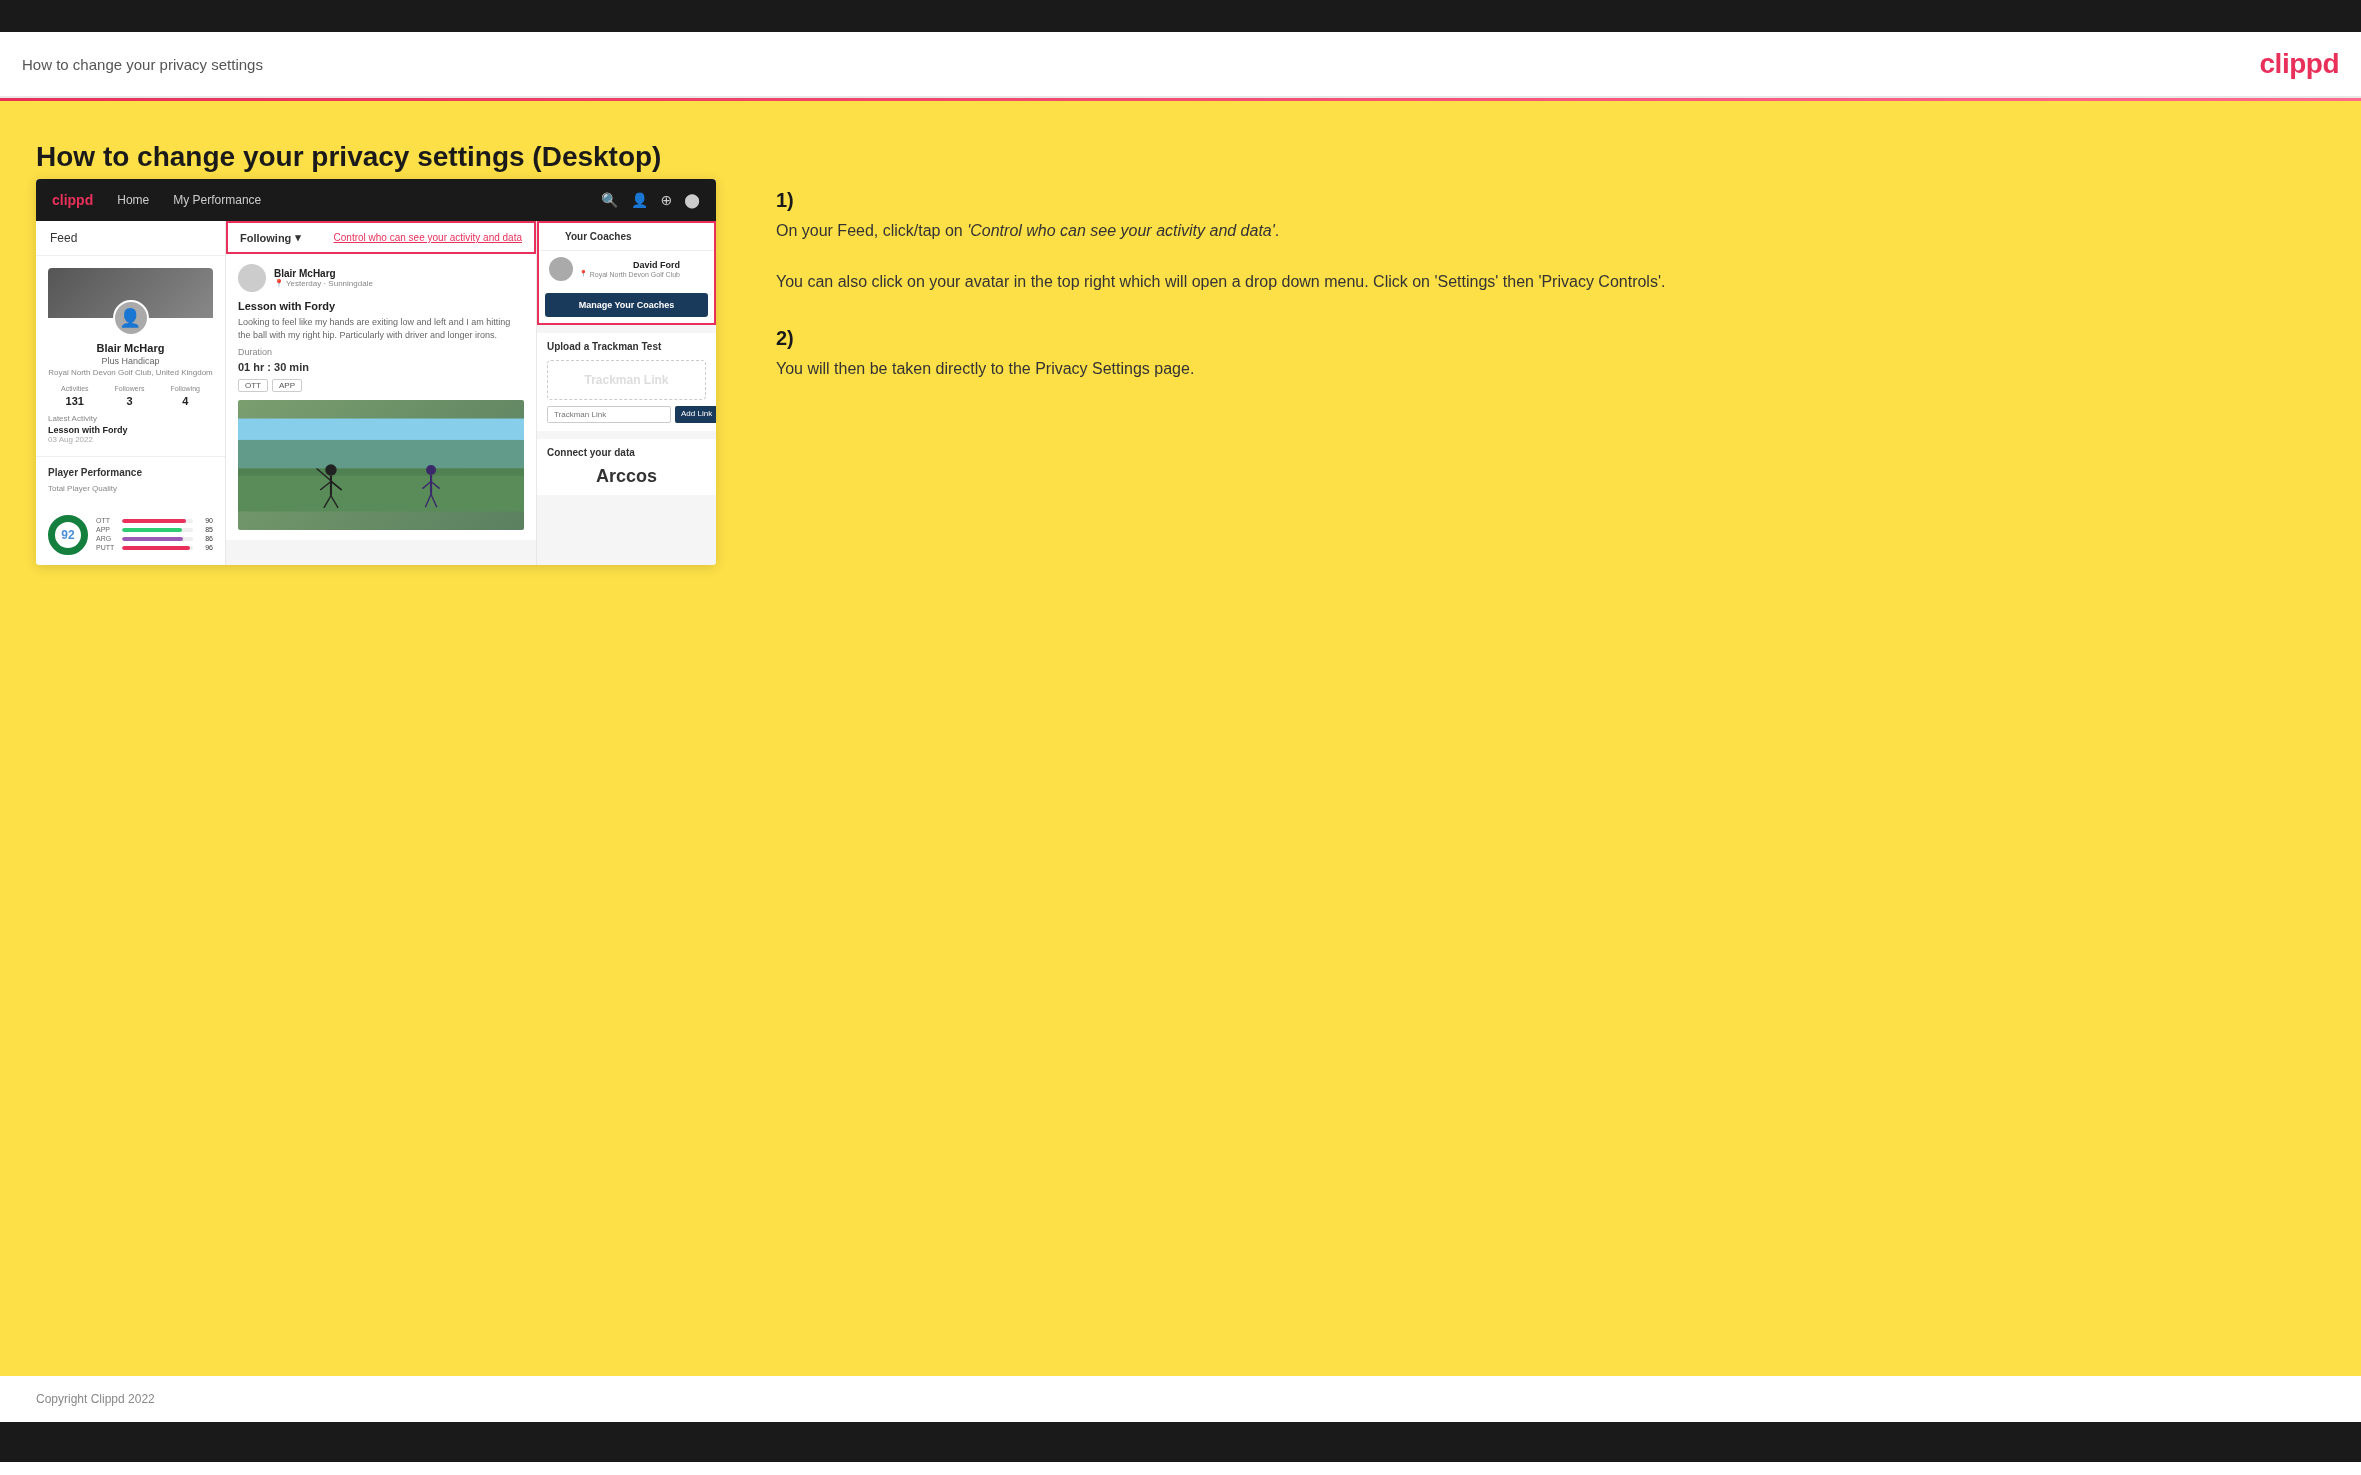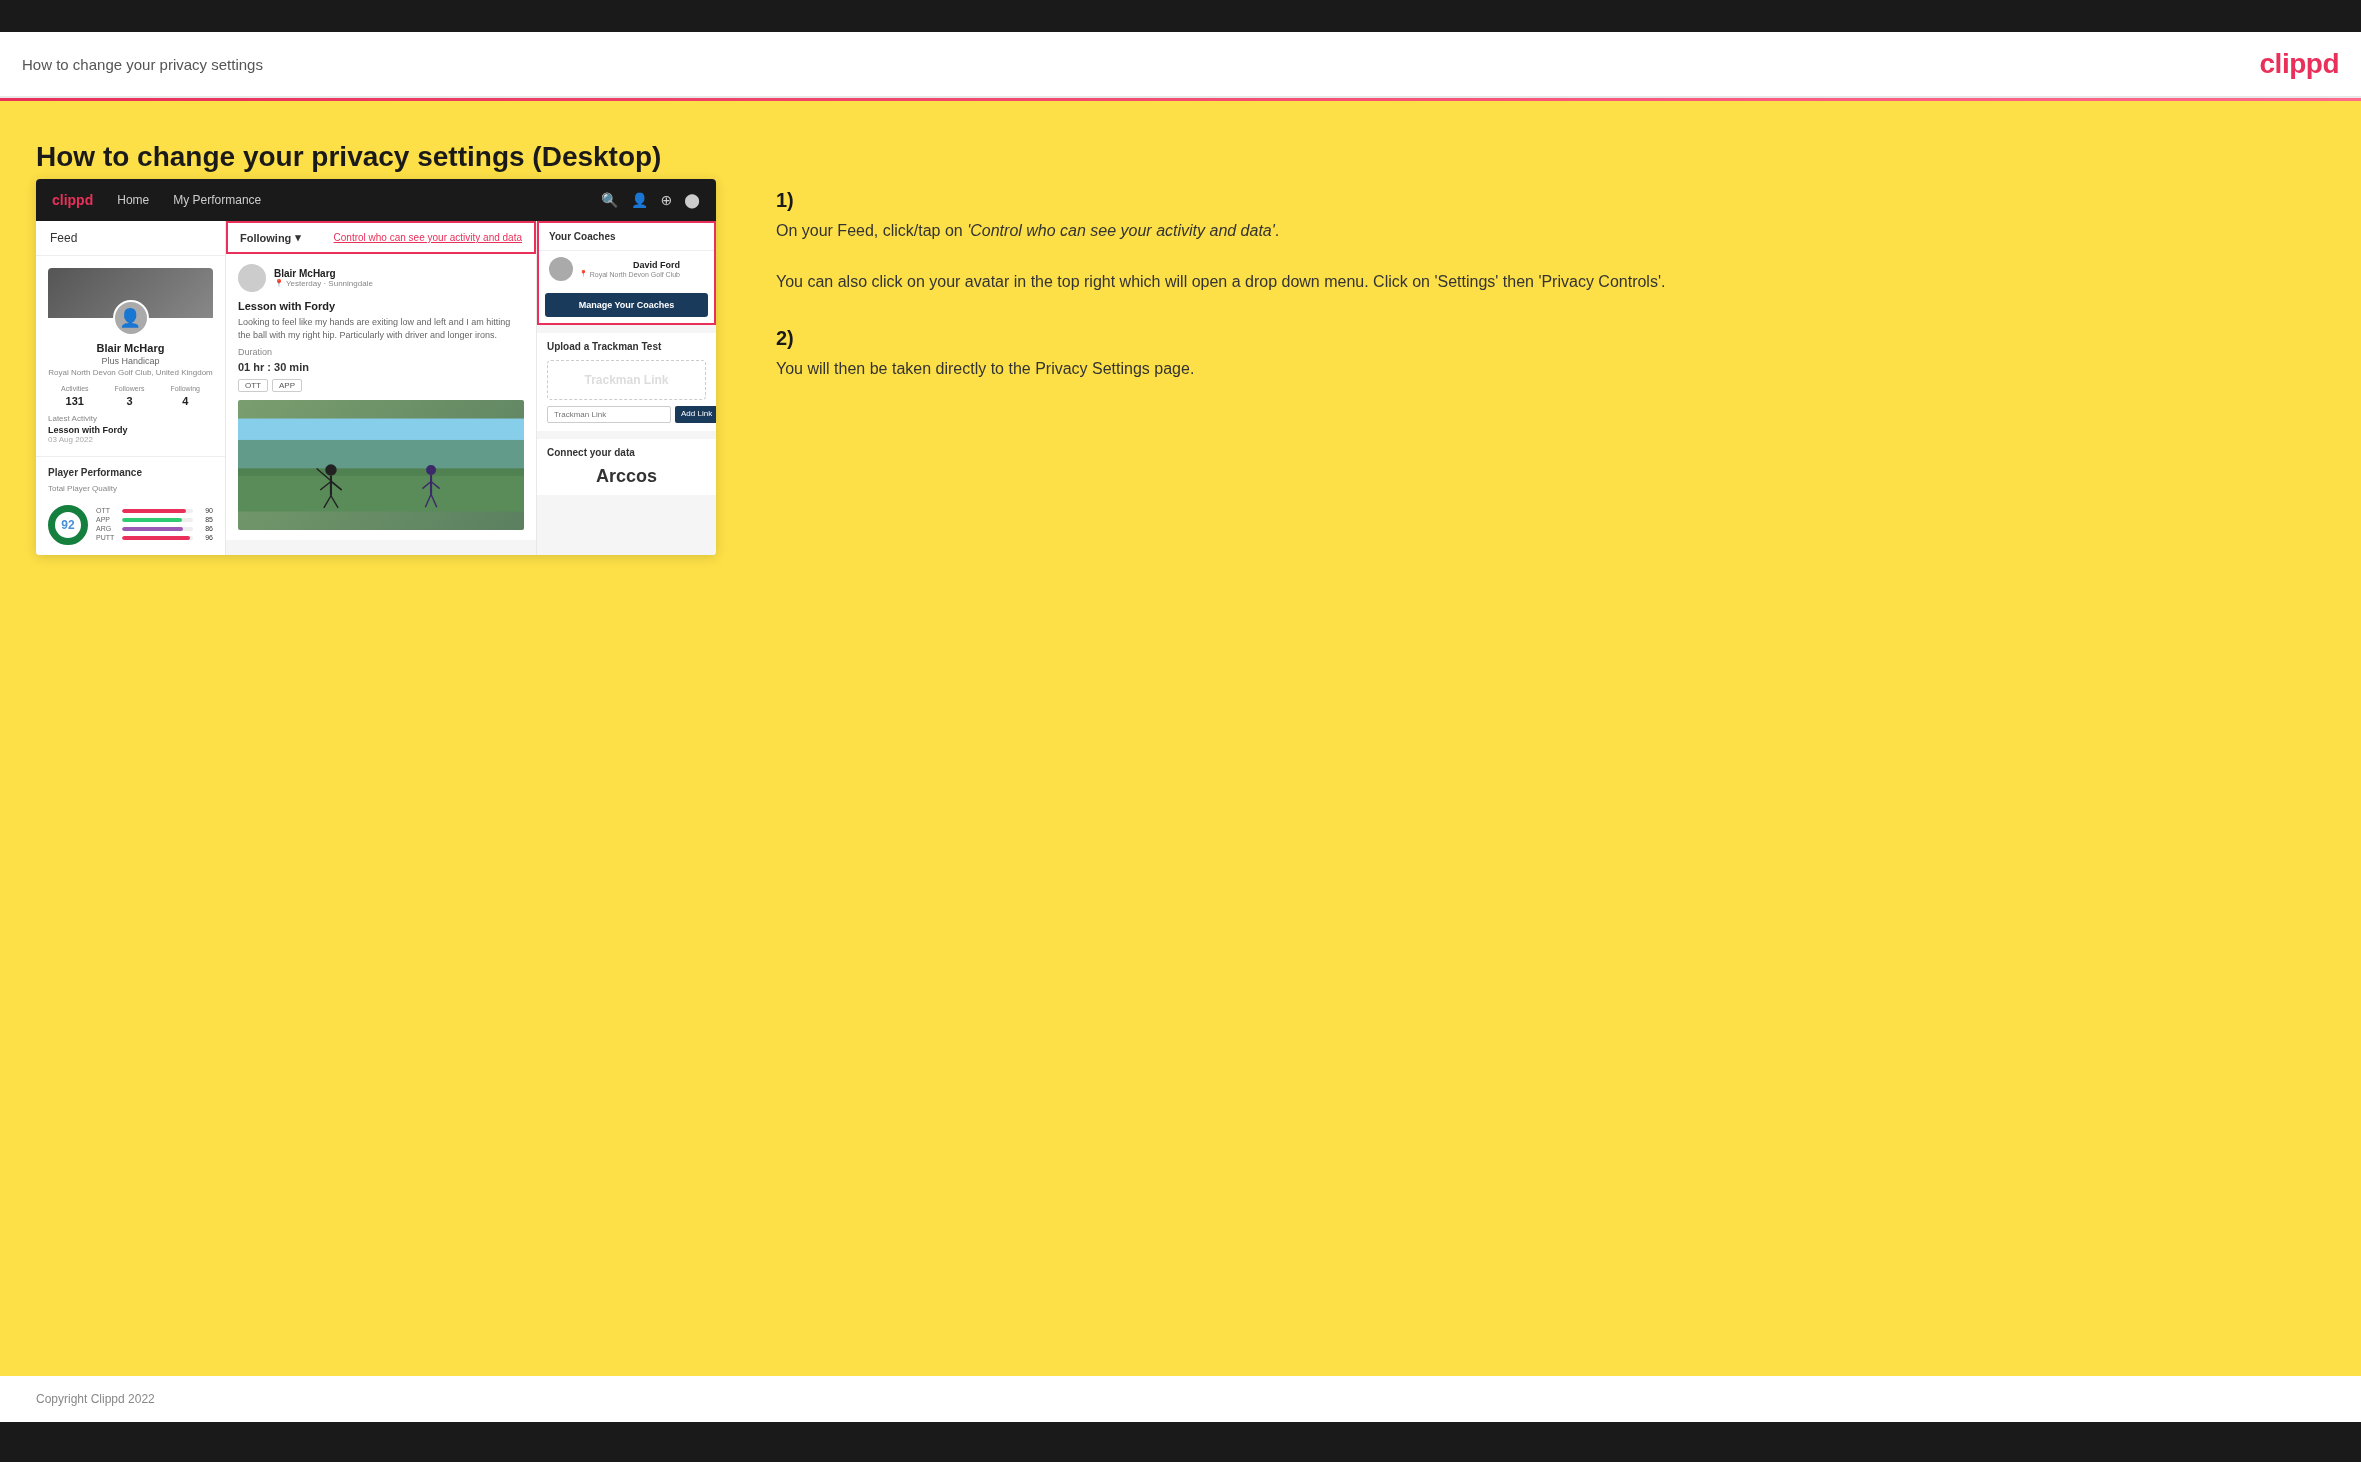--- a/index.html
+++ b/index.html
@@ -215,21 +215,21 @@
     }
     .perf-title {
       font-size: 10px;
       font-weight: 600;
       color: #333;
       margin-bottom: 6px;
     }
     .perf-subtitle {
       font-size: 8px;
       color: #888;
-      margin-bottom: 12px;
+      margin-bottom: 22px;
     }
     .quality-row {
       display: flex;
       align-items: center;
       gap: 8px;
     }
     .quality-circle {
       width: 40px;
       height: 40px;
       border-radius: 50%;
@@ -393,21 +393,21 @@
       position: relative;
     }
 
     
     .coaches-card {
       background: #fff;
       border: 2px solid #e8305a;
       margin-bottom: 8px;
     }
     .coaches-header {
-      padding: 8px 10px;
+      padding: 8px 26px;
       font-size: 10px;
       font-weight: 600;
       color: #333;
       border-bottom: 1px solid #eee;
     }
     .coach-item {
       display: flex;
       align-items: center;
       gap: 6px;
       padding: 6px 10px;

